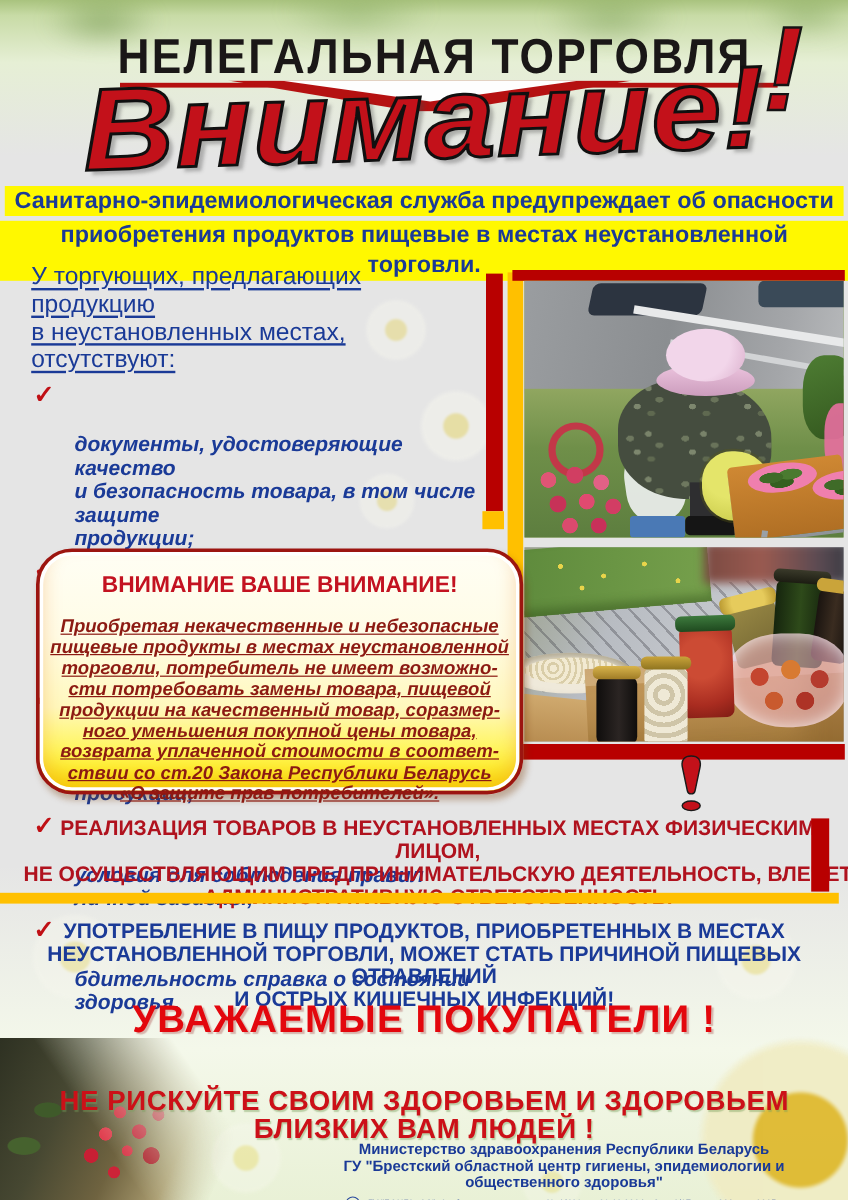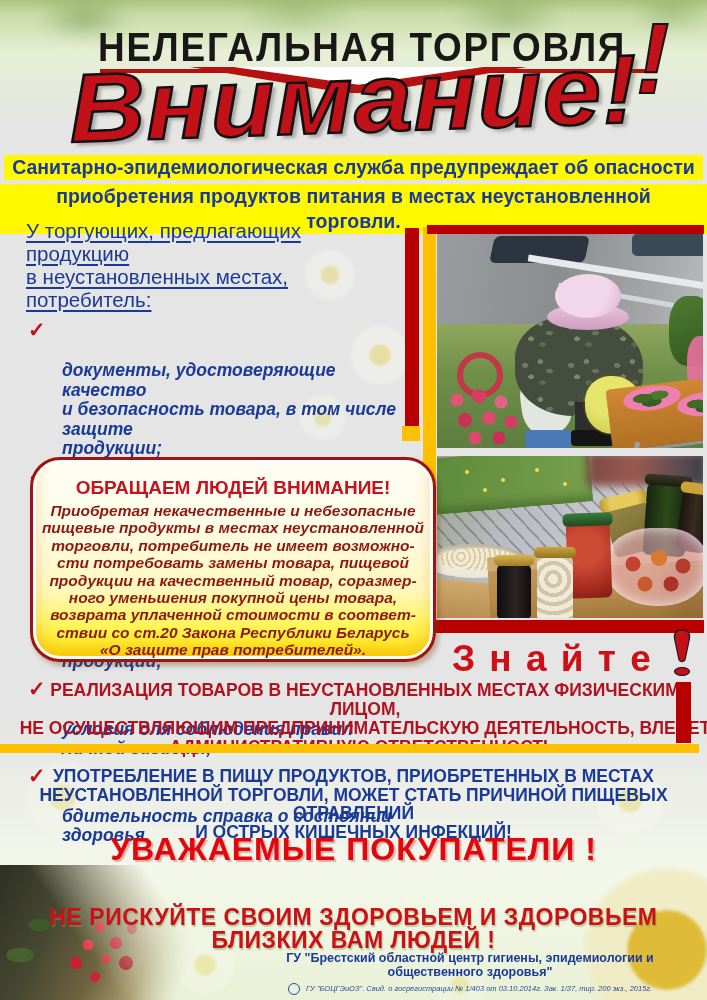--- a/index.html
+++ b/index.html
@@ -186,22 +186,22 @@
       radial-gradient(15px 15px at 70px 24px,#b53b2e 0 48%,transparent 52%),
       radial-gradient(15px 15px at 32px 42px,#c95a2e 0 48%,transparent 52%),
       radial-gradient(15px 15px at 58px 42px,#ad3326 0 48%,transparent 52%);}
 
   
   .notice{position:absolute;left:30px;top:457px;width:400px;height:199px;border:3px solid #9c1510;
     border-radius:30px;
     background:linear-gradient(180deg,#fffef4 0%,#fffce6 35%,#fff8bd 65%,#fff200 100%);
     box-shadow:inset 0 0 0 3px #ffffff, inset 0 -12px 18px rgba(230,125,20,.4), 3px 4px 5px rgba(120,60,10,.35);}
   .notice-title{margin-top:17px;text-align:center;color:#c31220;font-weight:800;font-size:19px;}
-  .notice-body{margin-top:3px;text-align:center;color:#8c1a12;font-weight:700;font-style:italic;
-    font-size:15.5px;line-height:17.4px;white-space:pre-line;}
+  .notice-body{margin-top:15px;text-align:center;color:#8c1a12;font-weight:700;font-style:italic;
+    font-size:15.5px;line-height:17.4px;white-space:pre-line;text-decoration:underline;}
 
   
   .know{position:absolute;left:445px;top:629px;width:255px;text-align:center;color:#cc1016;
     font-weight:800;font-size:37px;line-height:44px;letter-spacing:2px;white-space:nowrap;}
   .know svg{vertical-align:-6px;margin-left:6px;}
   .liability{position:absolute;left:0;top:681px;width:692px;text-align:center;color:#b0121e;
     font-weight:800;font-size:17.5px;line-height:19px;white-space:pre-line;margin-left:19px;}
   .poisoning{position:absolute;left:0;top:767px;width:707px;text-align:center;color:#1a3a97;
     font-weight:800;font-size:17.5px;line-height:18.5px;white-space:pre-line;}
   .buyers{position:absolute;left:0;top:831px;width:707px;text-align:center;color:#e3070d;
@@ -242,27 +242,27 @@
   <div class="ribbon">
     <div class="ribbon-outer"></div>
     <div class="ribbon-inner"></div>
   </div>
   <div class="title">Внимание!</div>
 
   <div class="subline sub1">
     <span>Санитарно-эпидемиологическая служба предупреждает об опасности</span>
   </div>
   <div class="subline sub2">
-    <span>приобретения продуктов питания в местах неустановленной торговли.</span>
+    <span>приобретения продуктов пищевые в местах неустановленной торговли.</span>
   </div>
 
   <div class="checklist">
     <div class="cl-heading">
       <div>У торгующих, предлагающих продукцию</div>
-      <div>в неустановленных местах, потребитель:</div>
+      <div>в неустановленных местах, отсутствуют:</div>
     </div>
     <div class="cl-items">
       <div class="cl-item">
         <span class="cl-check">✓</span>
         <span>документы, удостоверяющие качество
 и безопасность товара, в том числе защите
 продукции;</span>
       </div>
       <div class="cl-item">
         <span class="cl-check">✓</span>
@@ -346,34 +346,33 @@
       </div>
     <div class="jar p2-jargarlic">
         <div class="lid"></div>
       </div>
     <div class="jar p2-jarblack">
         <div class="lid"></div>
       </div>
   </div>
 
   <div class="notice">
-    <div class="notice-title">ОБРАЩАЕМ ЛЮДЕЙ ВНИМАНИЕ!</div>
+    <div class="notice-title">ВНИМАНИЕ ВАШЕ ВНИМАНИЕ!</div>
     <div class="notice-body">Приобретая некачественные и небезопасные
 пищевые продукты в местах неустановленной
 торговли, потребитель не имеет возможно-
 сти потребовать замены товара, пищевой
 продукции на качественный товар, соразмер-
 ного уменьшения покупной цены товара,
 возврата уплаченной стоимости в соответ-
 ствии со ст.20 Закона Республики Беларусь
 «О защите прав потребителей».</div>
   </div>
 
   <div class="know">
-    <span>З н а й т е</span>
     <svg width="22" height="48" viewBox="0 0 22 48">
       <path d="M11 1 C16.5 1 19.5 4 18.4 10 L14.2 30 C13.6 33.4 8.4 33.4 7.8 30 L3.6 10 C2.5 4 5.5 1 11 1 Z" fill="#c3111a" stroke="#1a1a1a" stroke-width="1.2"></path>
       <ellipse cx="11" cy="42.5" rx="7.5" ry="4" fill="#c3111a" stroke="#1a1a1a" stroke-width="1.2"></ellipse>
     </svg>
   </div>
 
   <div class="liability">РЕАЛИЗАЦИЯ ТОВАРОВ В НЕУСТАНОВЛЕННЫХ МЕСТАХ ФИЗИЧЕСКИМ ЛИЦОМ,
 НЕ ОСУЩЕСТВЛЯЮЩИМ ПРЕДПРИНИМАТЕЛЬСКУЮ ДЕЯТЕЛЬНОСТЬ, ВЛЕЧЕТ
 АДМИНИСТРАТИВНУЮ ОТВЕТСТВЕННОСТЬ.</div>
   <div class="redbar-right"></div>
@@ -381,20 +380,21 @@
 
   <div class="poisoning">УПОТРЕБЛЕНИЕ В ПИЩУ ПРОДУКТОВ, ПРИОБРЕТЕННЫХ В МЕСТАХ
 НЕУСТАНОВЛЕННОЙ ТОРГОВЛИ, МОЖЕТ СТАТЬ ПРИЧИНОЙ ПИЩЕВЫХ ОТРАВЛЕНИЙ
 И ОСТРЫХ КИШЕЧНЫХ ИНФЕКЦИЙ!</div>
 
   <div class="buyers">УВАЖАЕМЫЕ ПОКУПАТЕЛИ !</div>
   <div class="risk">НЕ РИСКУЙТЕ СВОИМ ЗДОРОВЬЕМ И ЗДОРОВЬЕМ
 БЛИЗКИХ ВАМ ЛЮДЕЙ !</div>
 
   <div class="footer">
+    <div class="f-line">Министерство здравоохранения Республики Беларусь</div>
     <div class="f-line">ГУ "Брестский областной центр гигиены, эпидемиологии и общественного здоровья"</div>
     <div class="f-fine">
       <span class="f-badge"></span>
       <span>ГУ "БОЦГЭиОЗ". Свид. о госрегистрации № 1/403 от 03.10.2014г. Зак. 1/37, тир. 200 экз., 2015г.</span>
     </div>
   </div>
 
 </div>
 
 </body></html>

